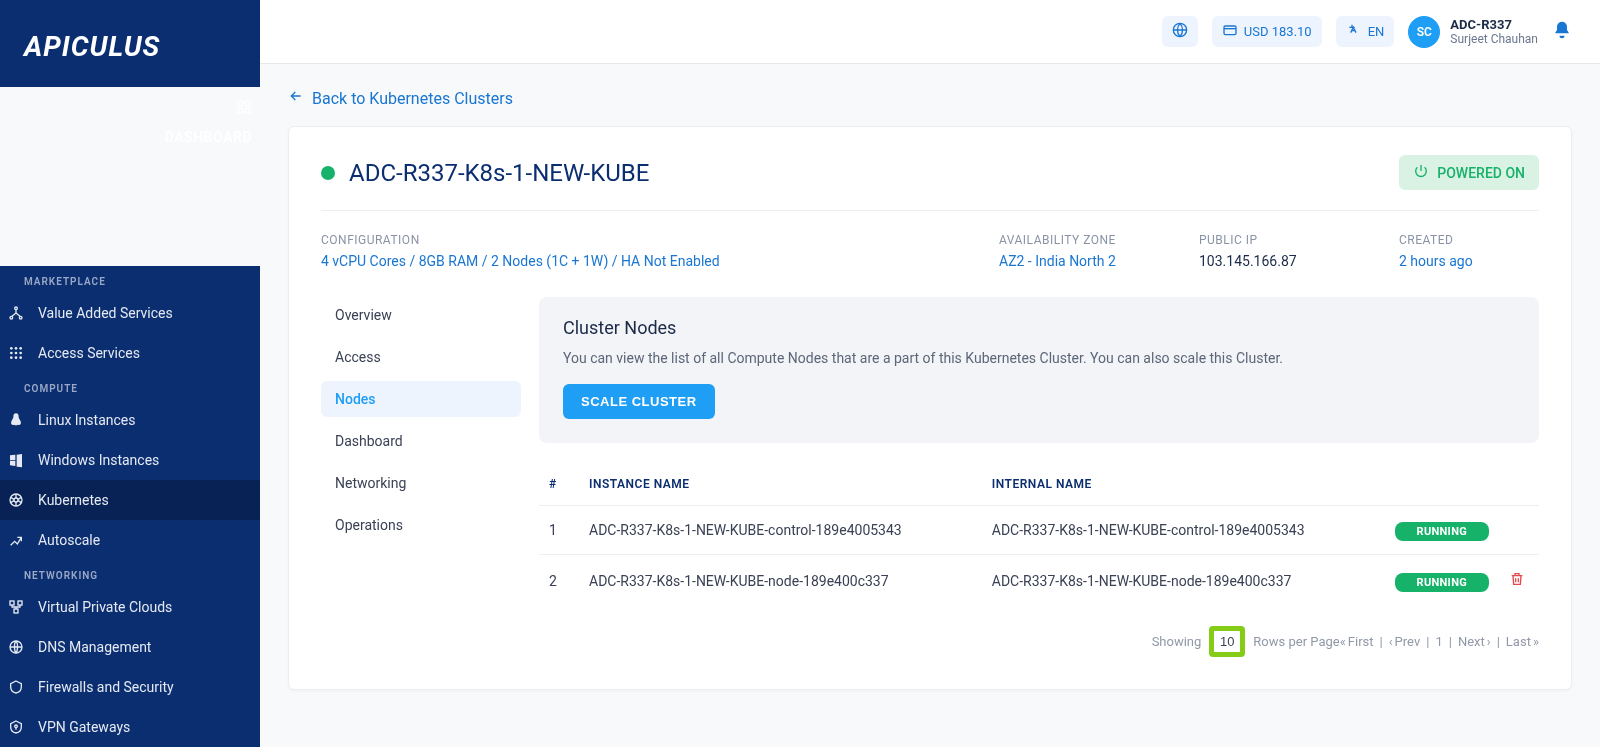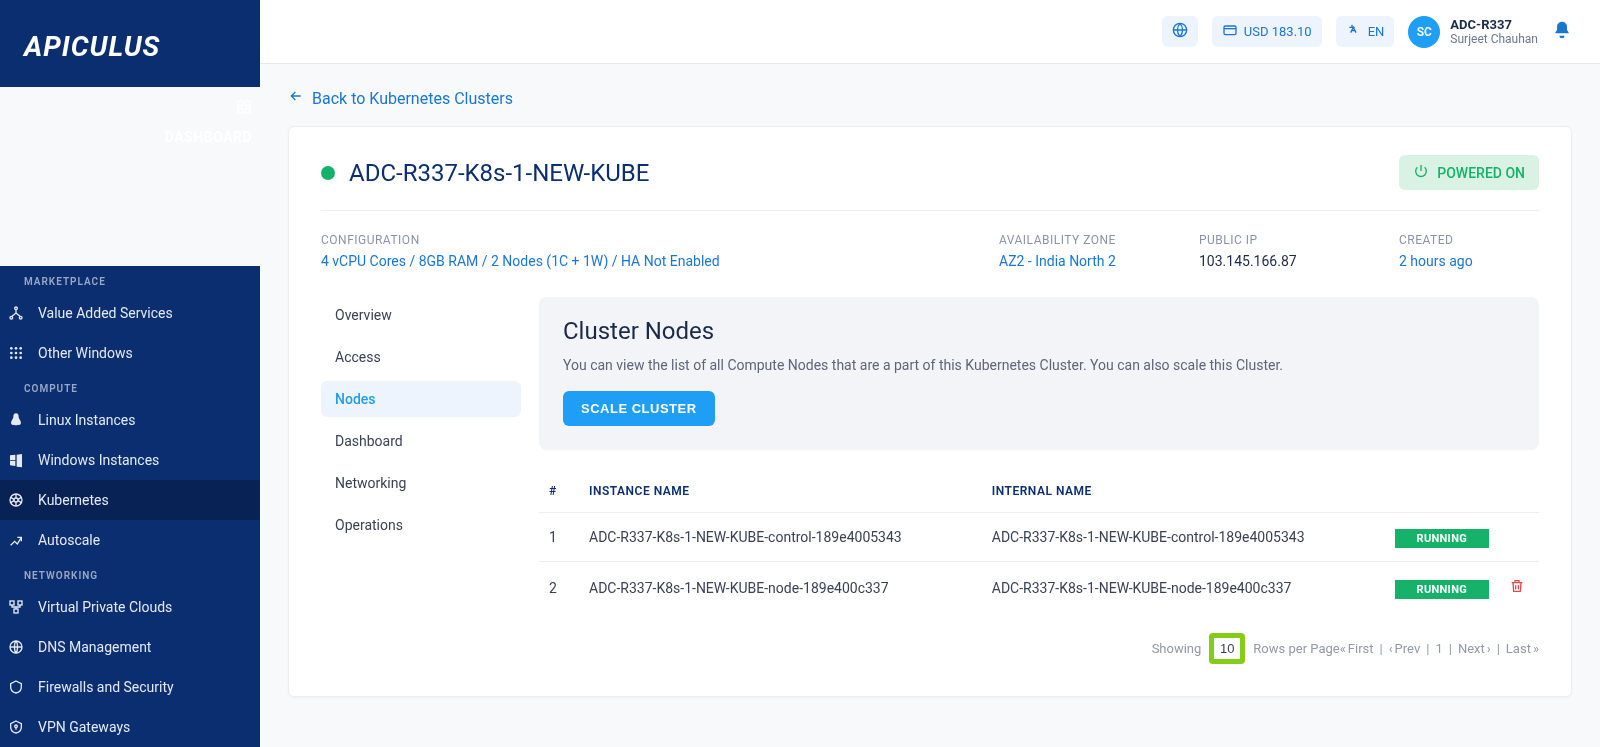--- a/index.html
+++ b/index.html
@@ -182,21 +182,21 @@
     color: #1e9ef4;
     font-weight: 500;
   }
 
   .panel { flex: 1; display:flex; flex-direction:column; }
   .intro-card {
     background: #f2f4f8;
     border-radius: 8px;
     padding: 20px 24px 24px 24px;
   }
-  .intro-title { font-size: 24px; color: #1b2a47; margin-bottom: 12px; }
+  .intro-title { font-size: 18px; color: #1b2a47; margin-bottom: 12px; }
   .intro-desc { font-size: 14px; color: #5d6678; margin-bottom: 18px; }
   .btn-primary {
     background: #1e9ef4;
     color: #fff;
     border: none;
     border-radius: 6px;
     padding: 10px 18px;
     font-size: 13px;
     letter-spacing: 0.5px;
     font-weight: 600;
@@ -217,21 +217,21 @@
     color: #3a4154;
     padding: 16px 10px;
     border-top: 1px solid #eceef2;
   }
   .badge-run {
     background: #17b26a;
     color: #fff;
     font-size: 11px;
     font-weight: 700;
     padding: 3px 22px;
-    border-radius: 0;
+    border-radius: 8px;
     letter-spacing: 0.3px;
   }
   .delete-icon { color:#e5484d; cursor:pointer; }
   .delete-icon svg { width: 16px; height: 16px; }
 
   .table-footer {
     display: flex;
     justify-content: flex-end;
     align-items: center;
     margin-top: 20px;
@@ -293,21 +293,21 @@
             <circle cx="12" cy="5" r="2"></circle>
             <circle cx="19" cy="5" r="2"></circle>
             <circle cx="5" cy="12" r="2"></circle>
             <circle cx="12" cy="12" r="2"></circle>
             <circle cx="19" cy="12" r="2"></circle>
             <circle cx="5" cy="19" r="2"></circle>
             <circle cx="12" cy="19" r="2"></circle>
             <circle cx="19" cy="19" r="2"></circle>
           </svg>
         </span>
-        <span>Other Windows</span>
+        <span>Access Services</span>
       </div>
       <div class="nav-section-title">COMPUTE</div>
       <div class="nav-item">
         <span class="nav-icon">
           <svg viewBox="0 0 24 24" fill="currentColor">
             <path d="M12 2C9 2 8 4 8 7c0 2-1 3-2 5s-2 4-1 6c1 2 3 2 4 1 1 1 4 1 6 0 1 1 3 1 4-1 1-2 0-4-1-6s-2-3-2-5c0-3-1-5-4-5z"></path>
           </svg>
         </span>
         <span>Linux Instances</span>
       </div>

